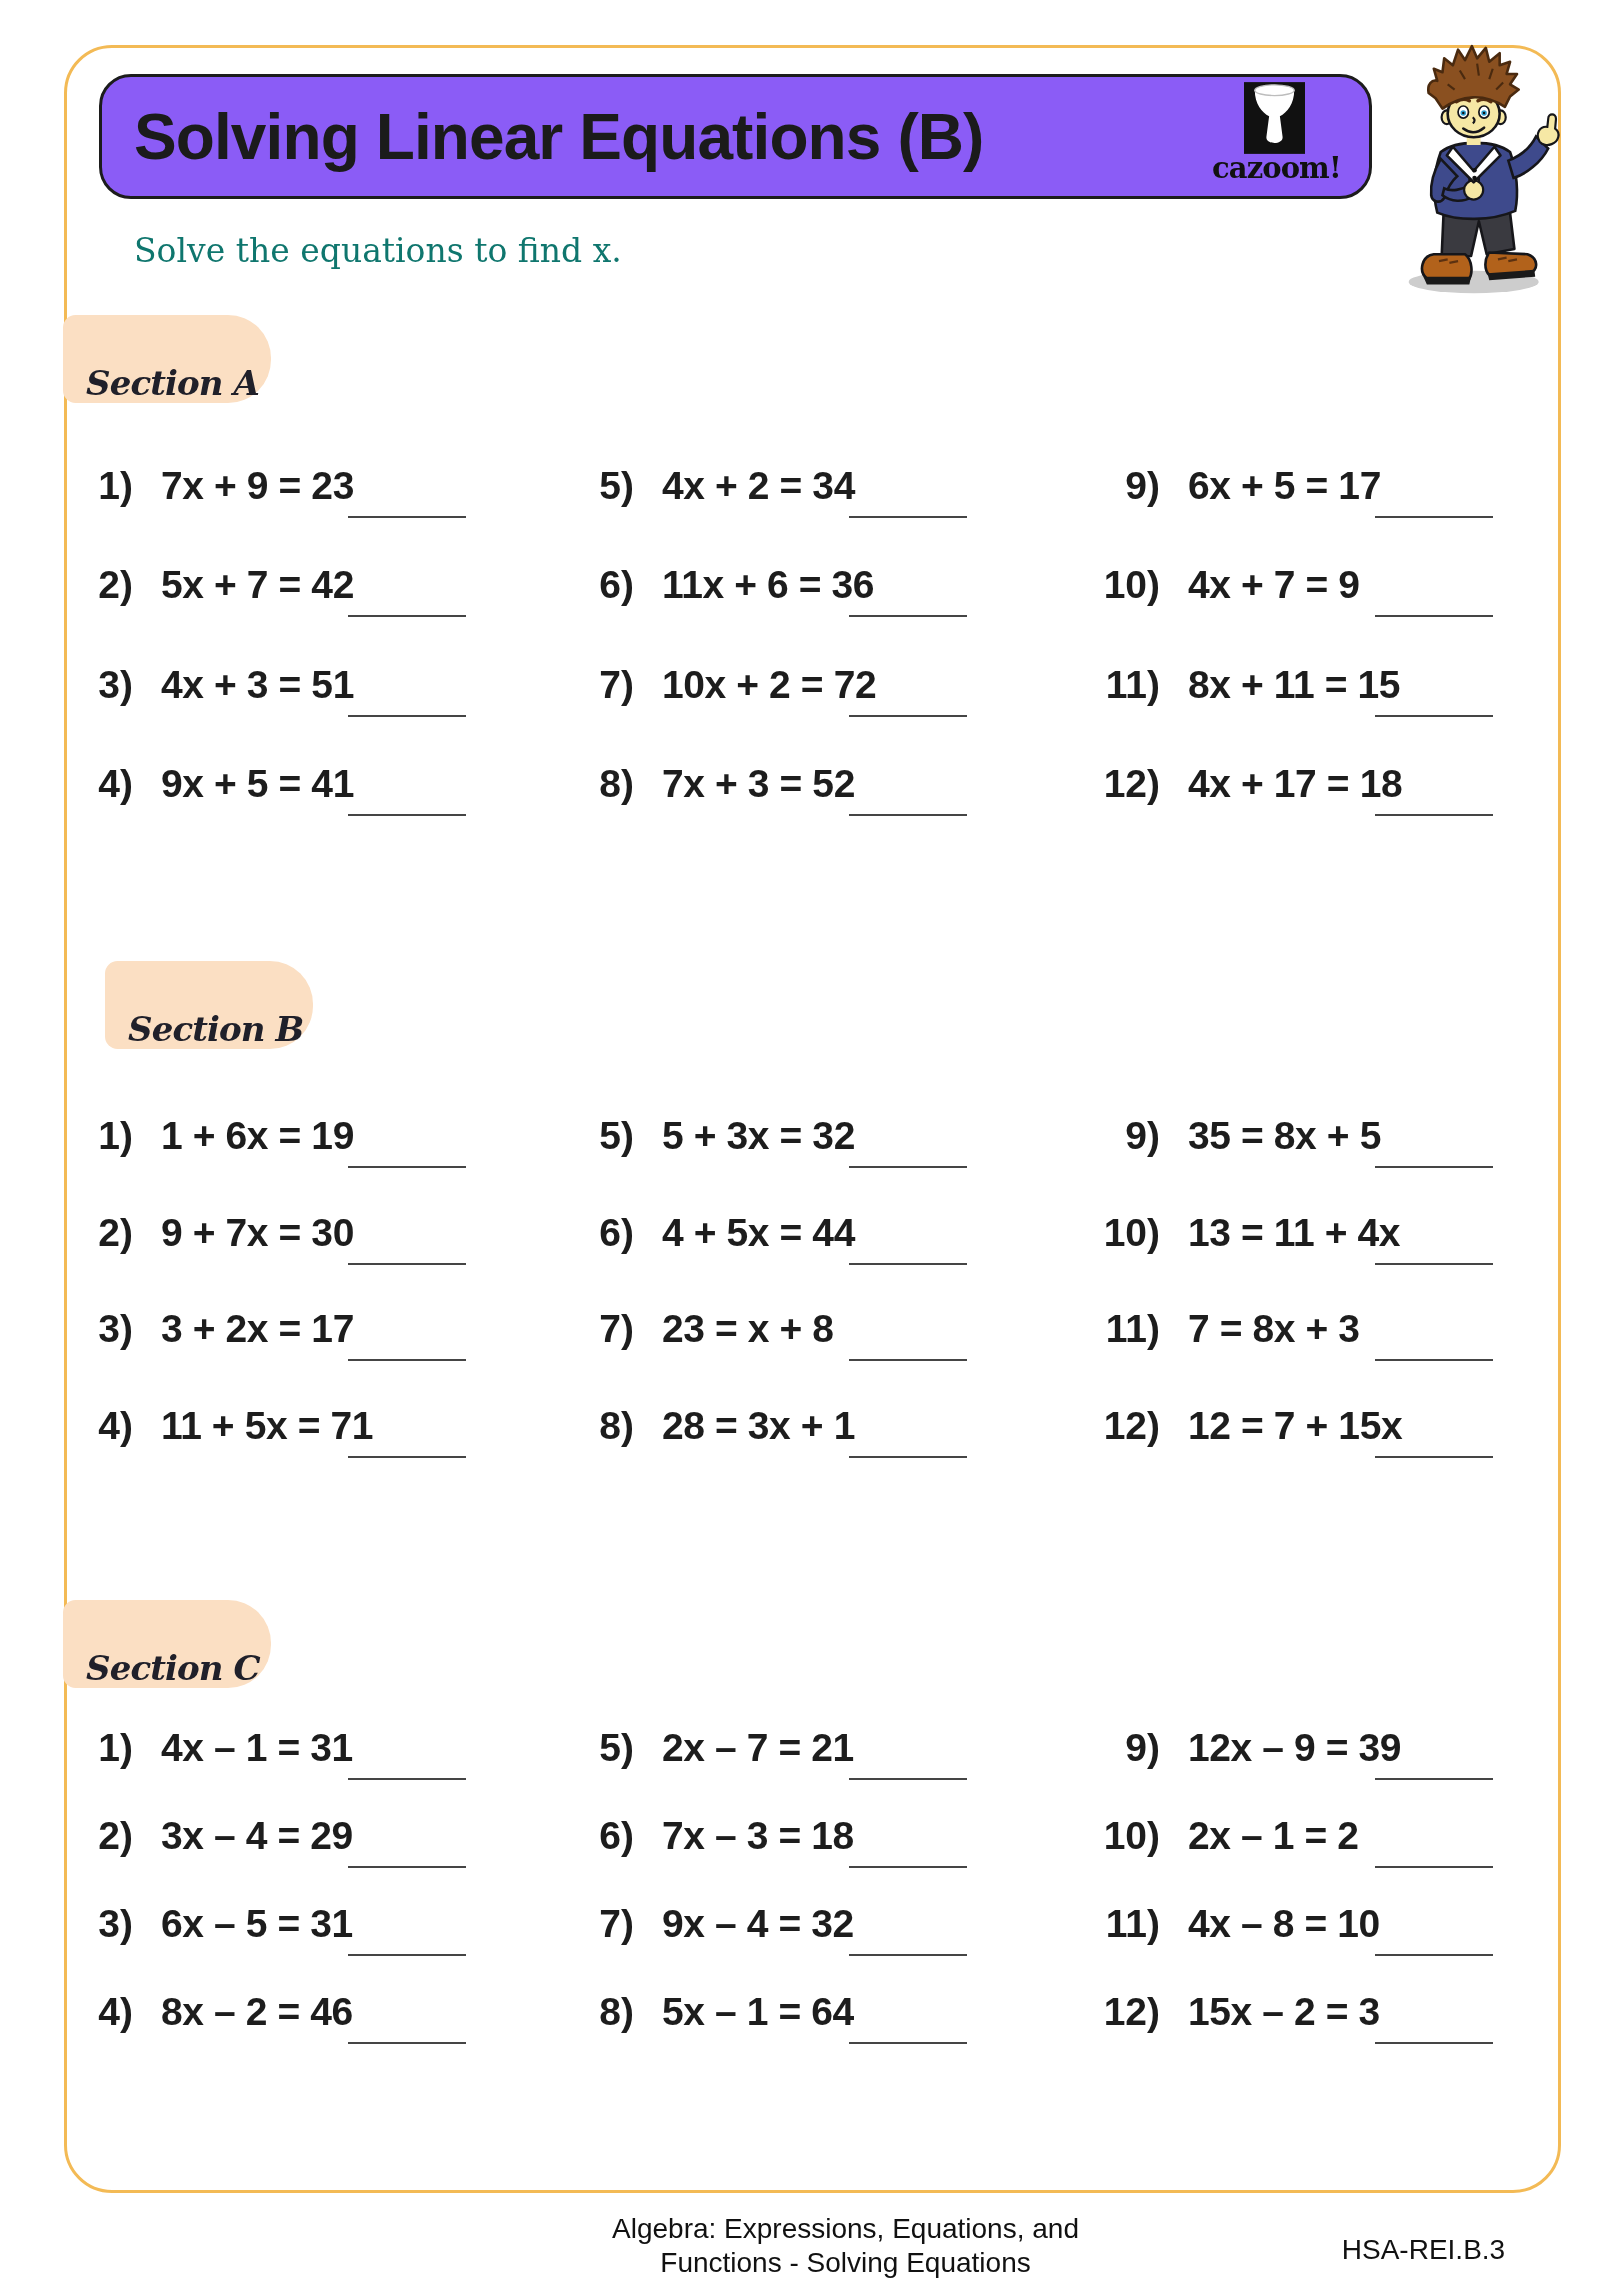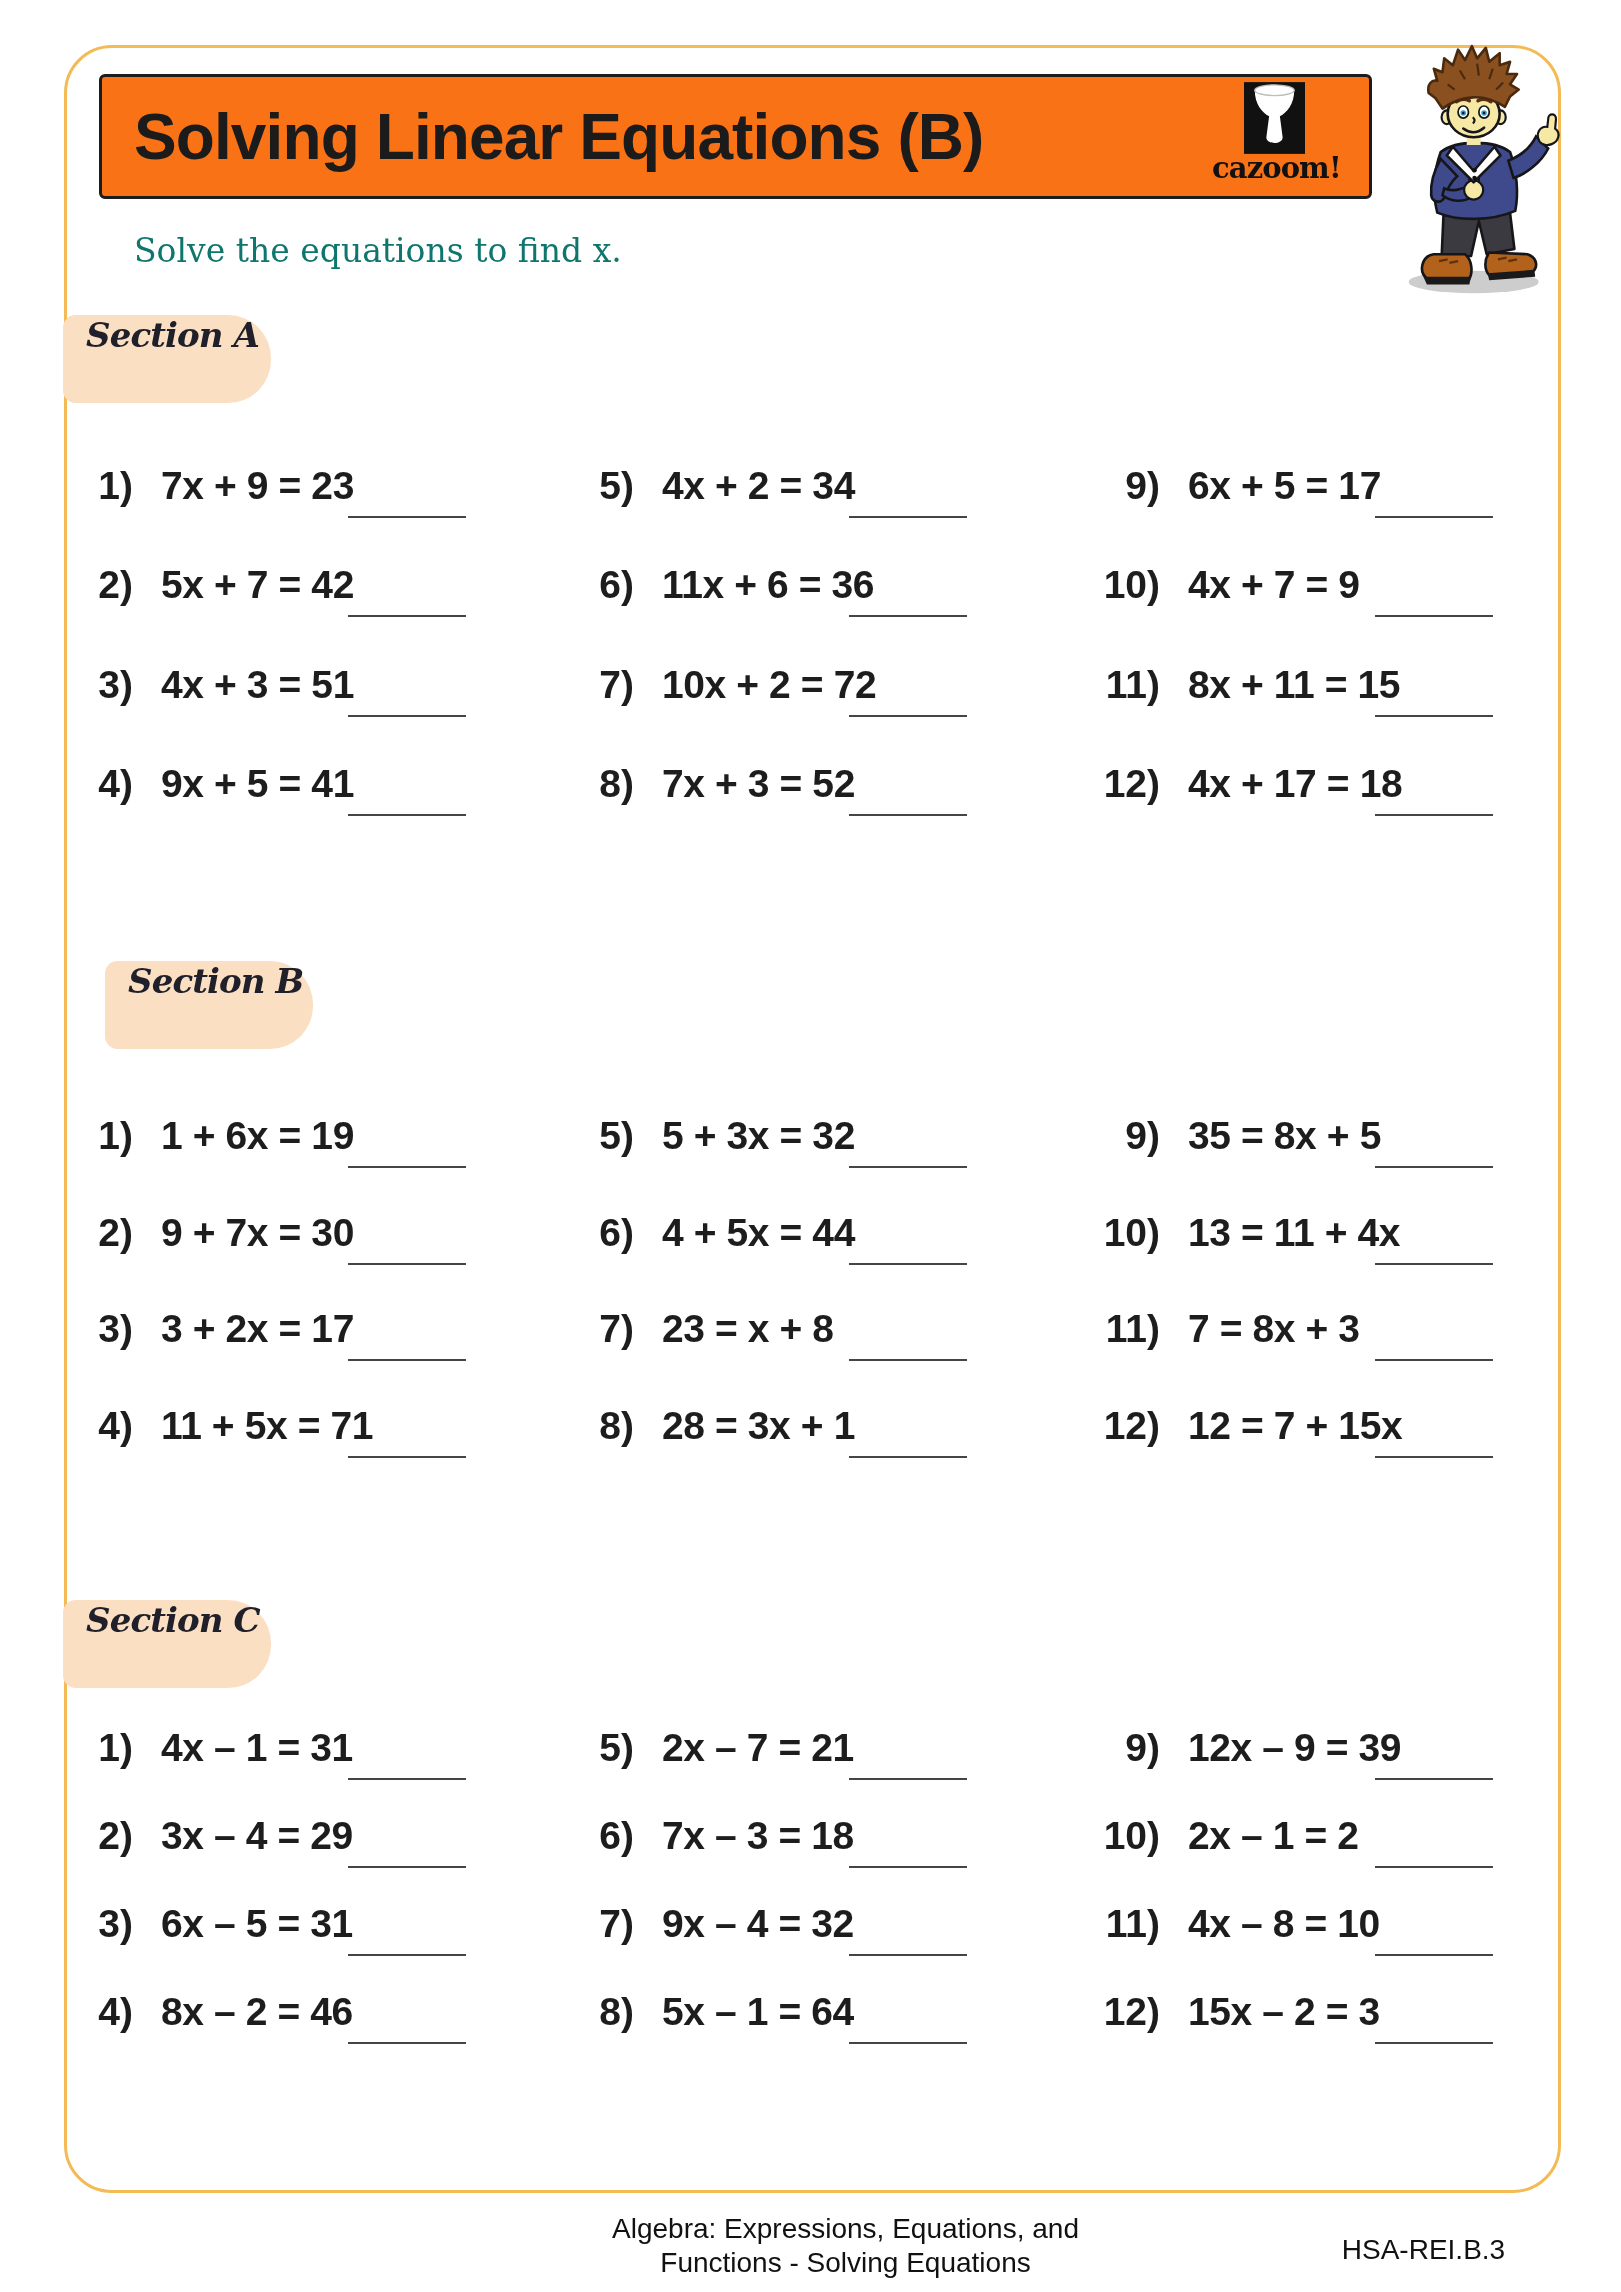--- a/index.html
+++ b/index.html
@@ -9,21 +9,21 @@
     font-family:"Liberation Sans", sans-serif; overflow:hidden;
   }
   
   .page-border {
     position:absolute; left:64px; top:45px; width:1497px; height:2148px;
     border:3.6px solid #F3BA55; border-radius:48px; box-sizing:border-box;
   }
   
   .title-box {
     position:absolute; left:99px; top:74px; width:1273px; height:125px;
-    background:#f97316; border:3.6px solid #1c1c1c; border-radius:6px; box-sizing:border-box;
+    background:#8b5cf6; border:3.6px solid #1c1c1c; border-radius:32px; box-sizing:border-box;
   }
   .title-text {
     position:absolute; left:32px; top:50%; transform:translateY(-50%);
     font-size:64px; font-weight:bold; letter-spacing:-0.9px; color:#1b1b1b; white-space:nowrap;
   }
   .logo {
     position:absolute; right:32px; top:5px; width:125px; text-align:center;
   }
   .logo svg { display:block; margin:0 auto; }
   .logo-text {
@@ -31,21 +31,21 @@
     letter-spacing:-0.9px; color:#111; margin-top:0px; line-height:1;
   }
   .character { position:absolute; left:1384px; top:41px; width:188px; height:260px; }
   .instruction {
     position:absolute; left:134px; top:231px;
     font-family:"DejaVu Serif", serif; font-size:33px; color:#0f766e;
   }
   
   .pill {
     position:absolute; left:63px; width:208px; height:88px; background:#FBDFC3;
-    border-radius:12.5px 43px 43px 12.5px; display:flex; align-items:flex-start;
+    border-radius:12.5px 43px 43px 12.5px; display:flex; align-items:flex-end;
     padding-left:23px; box-sizing:border-box;
   }
   .pill span {
     font-family:"DejaVu Serif", serif; font-weight:bold; font-style:italic;
     font-size:34px; letter-spacing:-0.9px; color:#20202a;
   }
   #pill-a { top:315px; } #pill-b { top:961px;margin-left:42px; } #pill-c { top:1600px; }
   
   #problems-layer { position:absolute; left:0; top:0; width:1622px; height:2293px; }
   .problem { position:absolute; width:399px; height:90px; }

